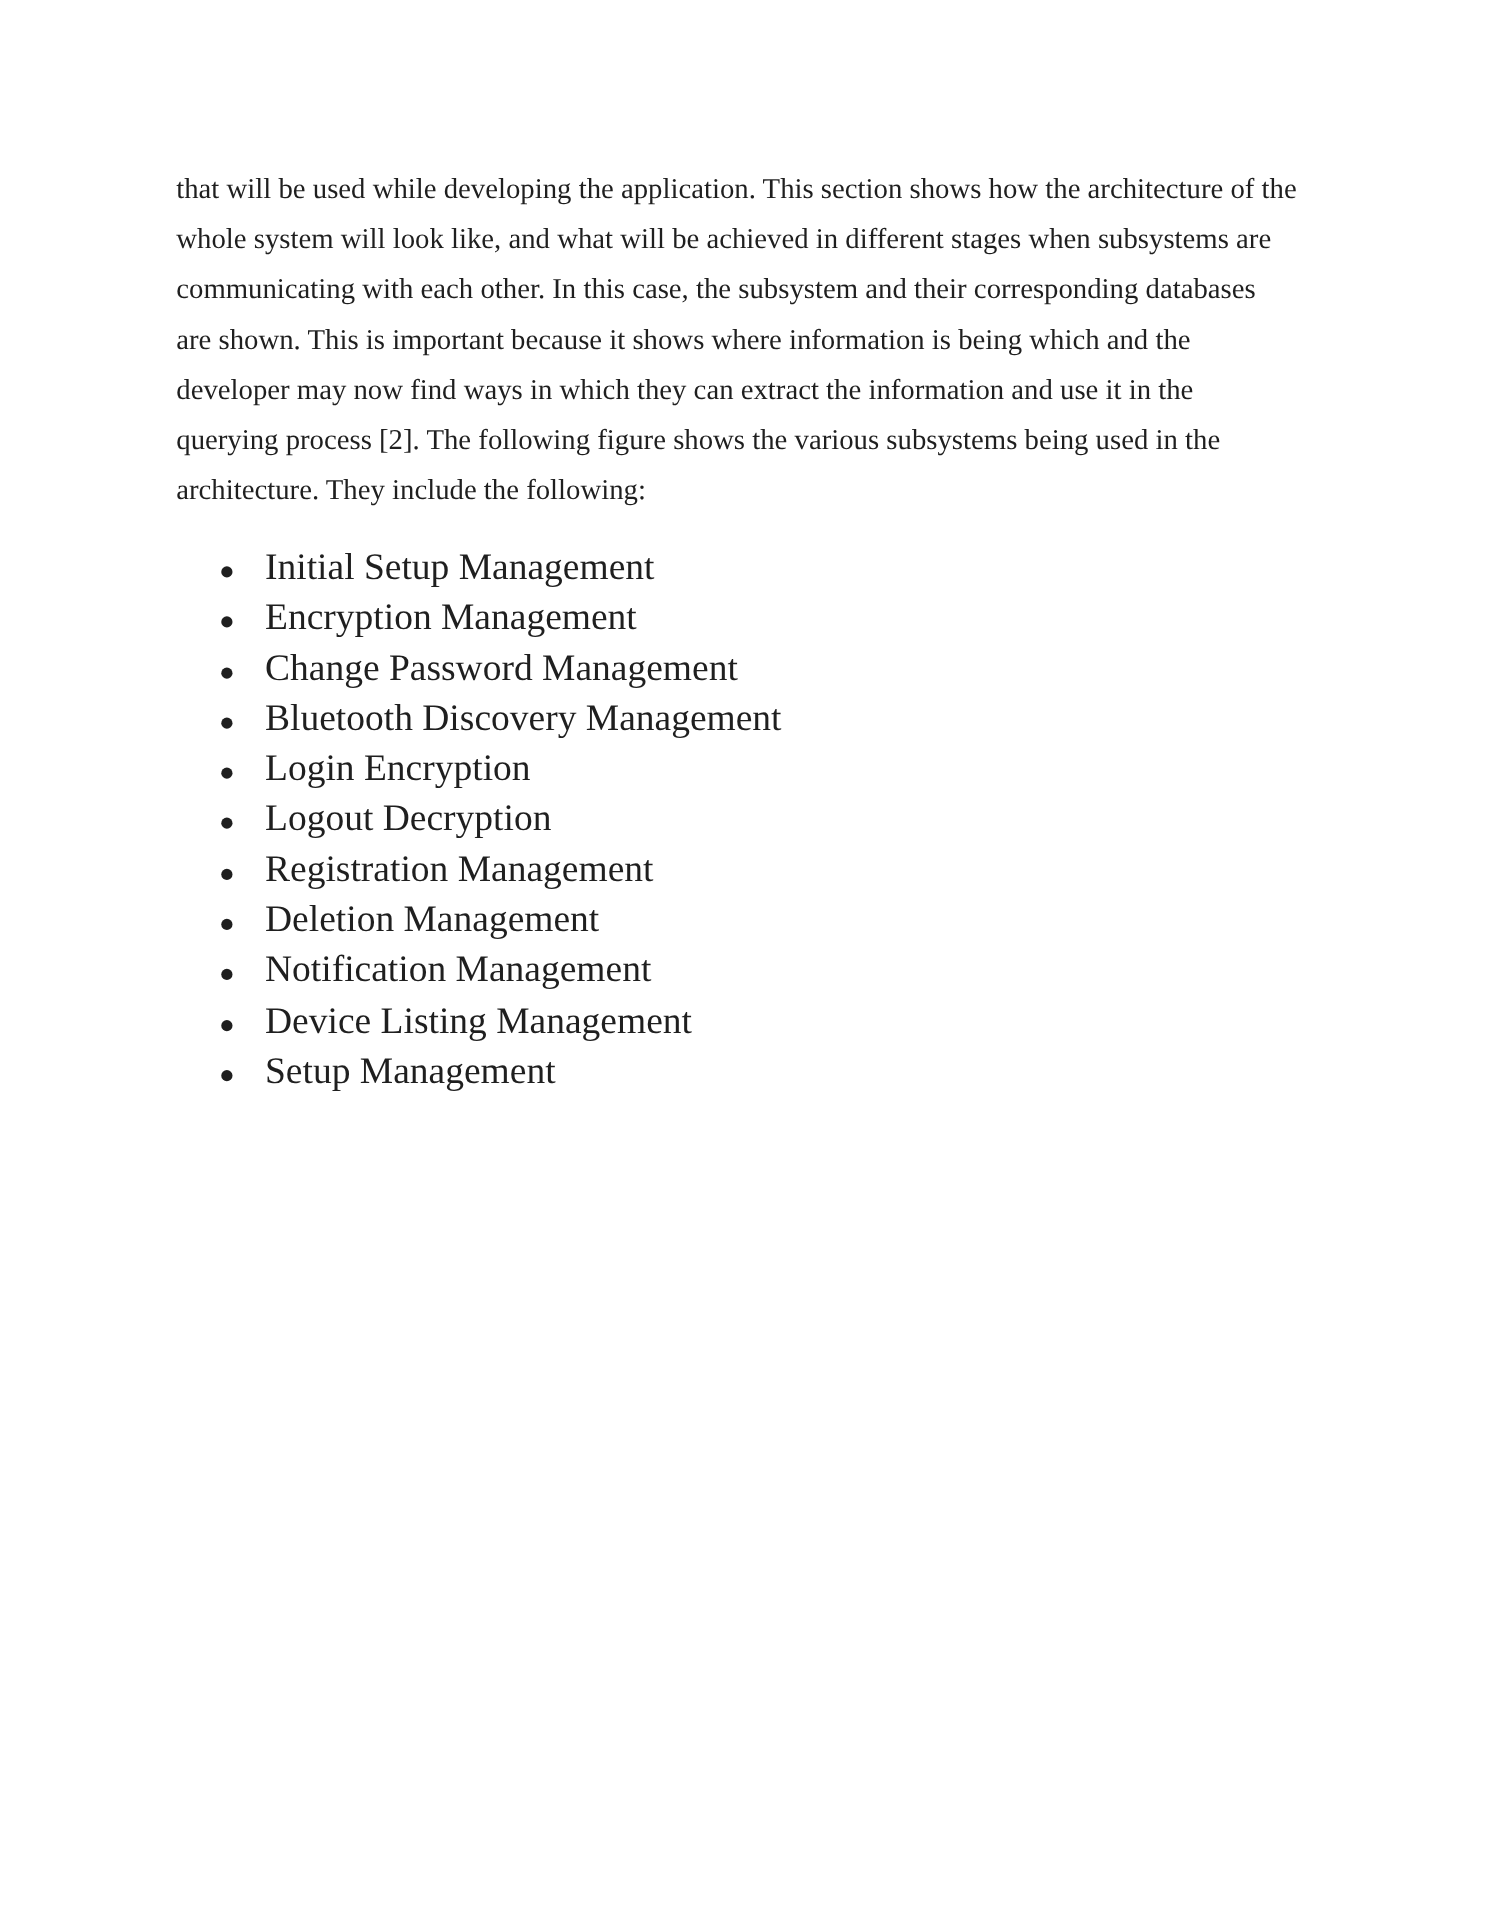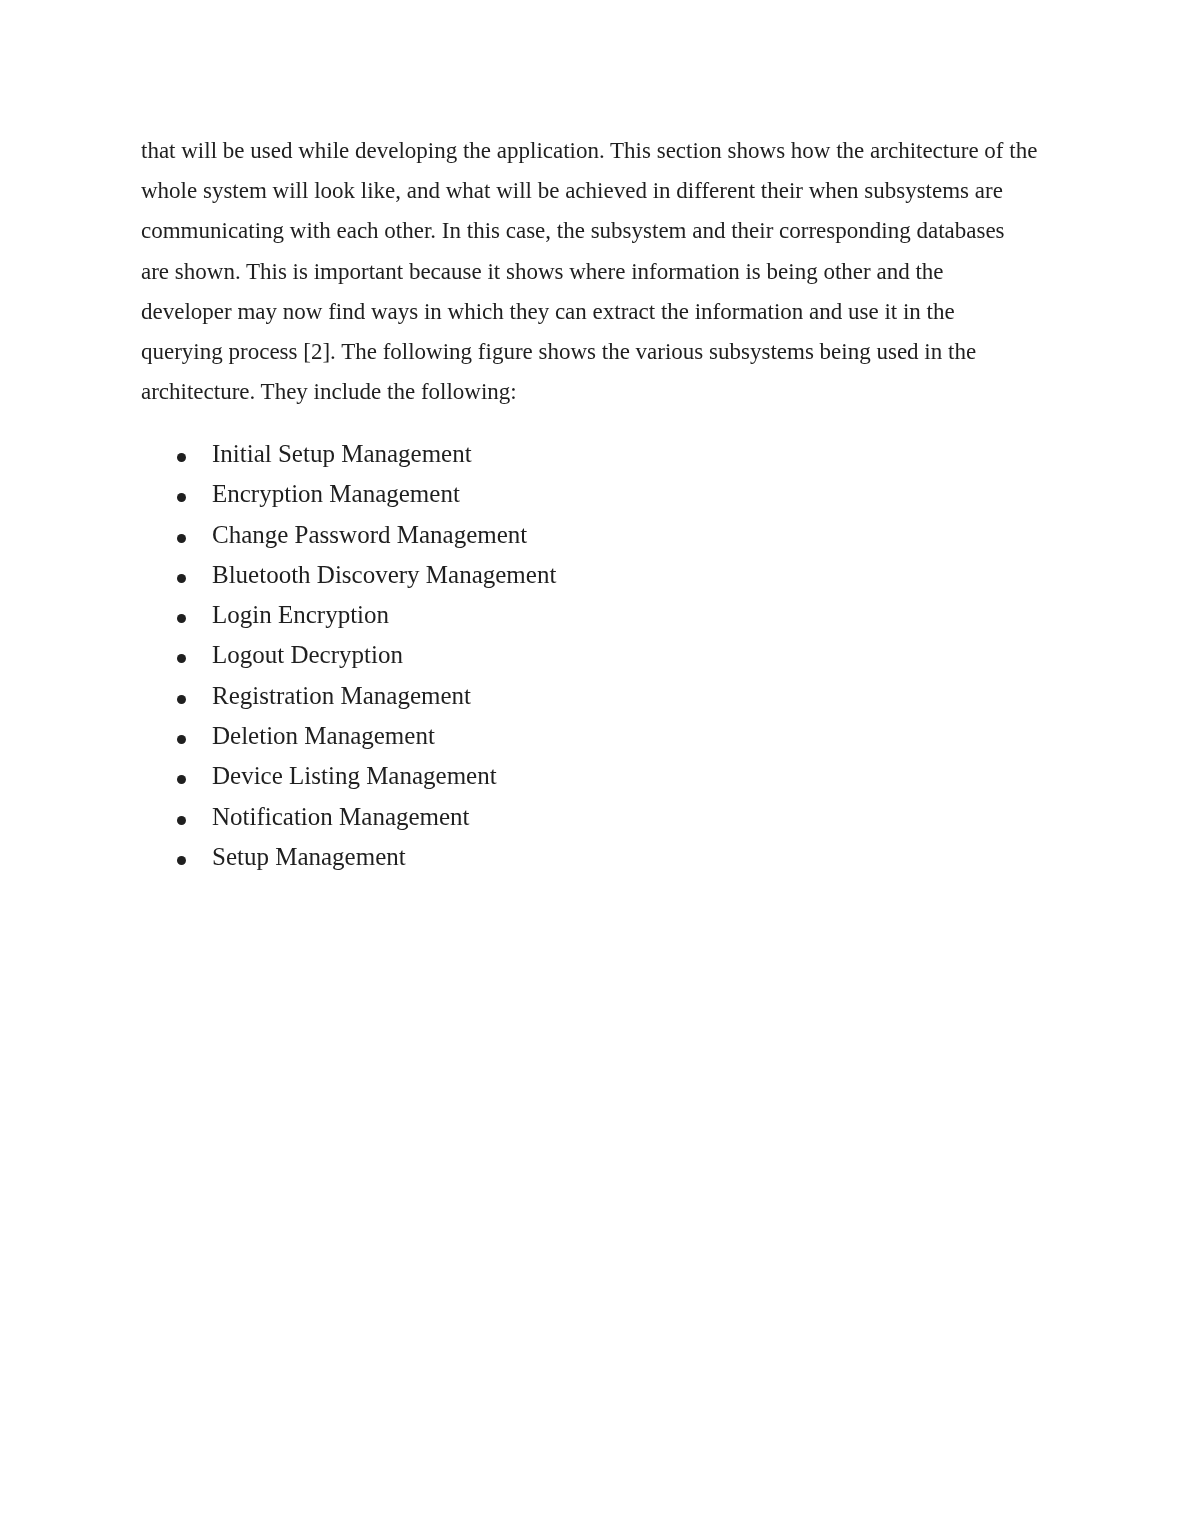--- a/index.html
+++ b/index.html
@@ -28,21 +28,21 @@
   .para-line {
     white-space: nowrap;
   }
   .bullet-list {
     position: absolute;
     left: 141px;
     top: 434px;
     margin: 0;
     padding: 0;
     list-style: none;
-    font-size: 25px;
+    font-size: 30px;
     line-height: 40.3px;
     width: 900px;
   }
   .bullet-item {
     position: relative;
     padding-left: 71px;
     white-space: nowrap;
   }
   .bullet-dot {
     position: absolute;
@@ -53,33 +53,33 @@
     border-radius: 50%;
     background: currentColor;
   }
 </style>
 </head>
 <body>
 
 <div class="page" style="background: rgb(255, 255, 255); color: rgb(31, 31, 31);">
   <div class="paragraph">
       <div class="para-line">that will be used while developing the application. This section shows how the architecture of the</div>
-      <div class="para-line">whole system will look like, and what will be achieved in different their when subsystems are</div>
+      <div class="para-line">whole system will look like, and what will be achieved in different stages when subsystems are</div>
       <div class="para-line">communicating with each other. In this case, the subsystem and their corresponding databases</div>
-      <div class="para-line">are shown. This is important because it shows where information is being other and the</div>
+      <div class="para-line">are shown. This is important because it shows where information is being which and the</div>
       <div class="para-line">developer may now find ways in which they can extract the information and use it in the</div>
       <div class="para-line">querying process [2]. The following figure shows the various subsystems being used in the</div>
       <div class="para-line">architecture. They include the following:</div>
     </div>
   <ul class="bullet-list">
       <li class="bullet-item"><span class="bullet-dot"></span><span>Initial Setup Management</span></li>
       <li class="bullet-item"><span class="bullet-dot"></span><span>Encryption Management</span></li>
       <li class="bullet-item"><span class="bullet-dot"></span><span>Change Password Management</span></li>
       <li class="bullet-item"><span class="bullet-dot"></span><span>Bluetooth Discovery Management</span></li>
       <li class="bullet-item"><span class="bullet-dot"></span><span>Login Encryption</span></li>
       <li class="bullet-item"><span class="bullet-dot"></span><span>Logout Decryption</span></li>
       <li class="bullet-item"><span class="bullet-dot"></span><span>Registration Management</span></li>
       <li class="bullet-item"><span class="bullet-dot"></span><span>Deletion Management</span></li>
+      <li class="bullet-item"><span class="bullet-dot"></span><span>Notification Management</span></li>
       <li class="bullet-item"><span class="bullet-dot"></span><span>Device Listing Management</span></li>
-      <li class="bullet-item"><span class="bullet-dot"></span><span>Notification Management</span></li>
       <li class="bullet-item"><span class="bullet-dot"></span><span>Setup Management</span></li>
     </ul>
 </div>
 
 </body></html>

